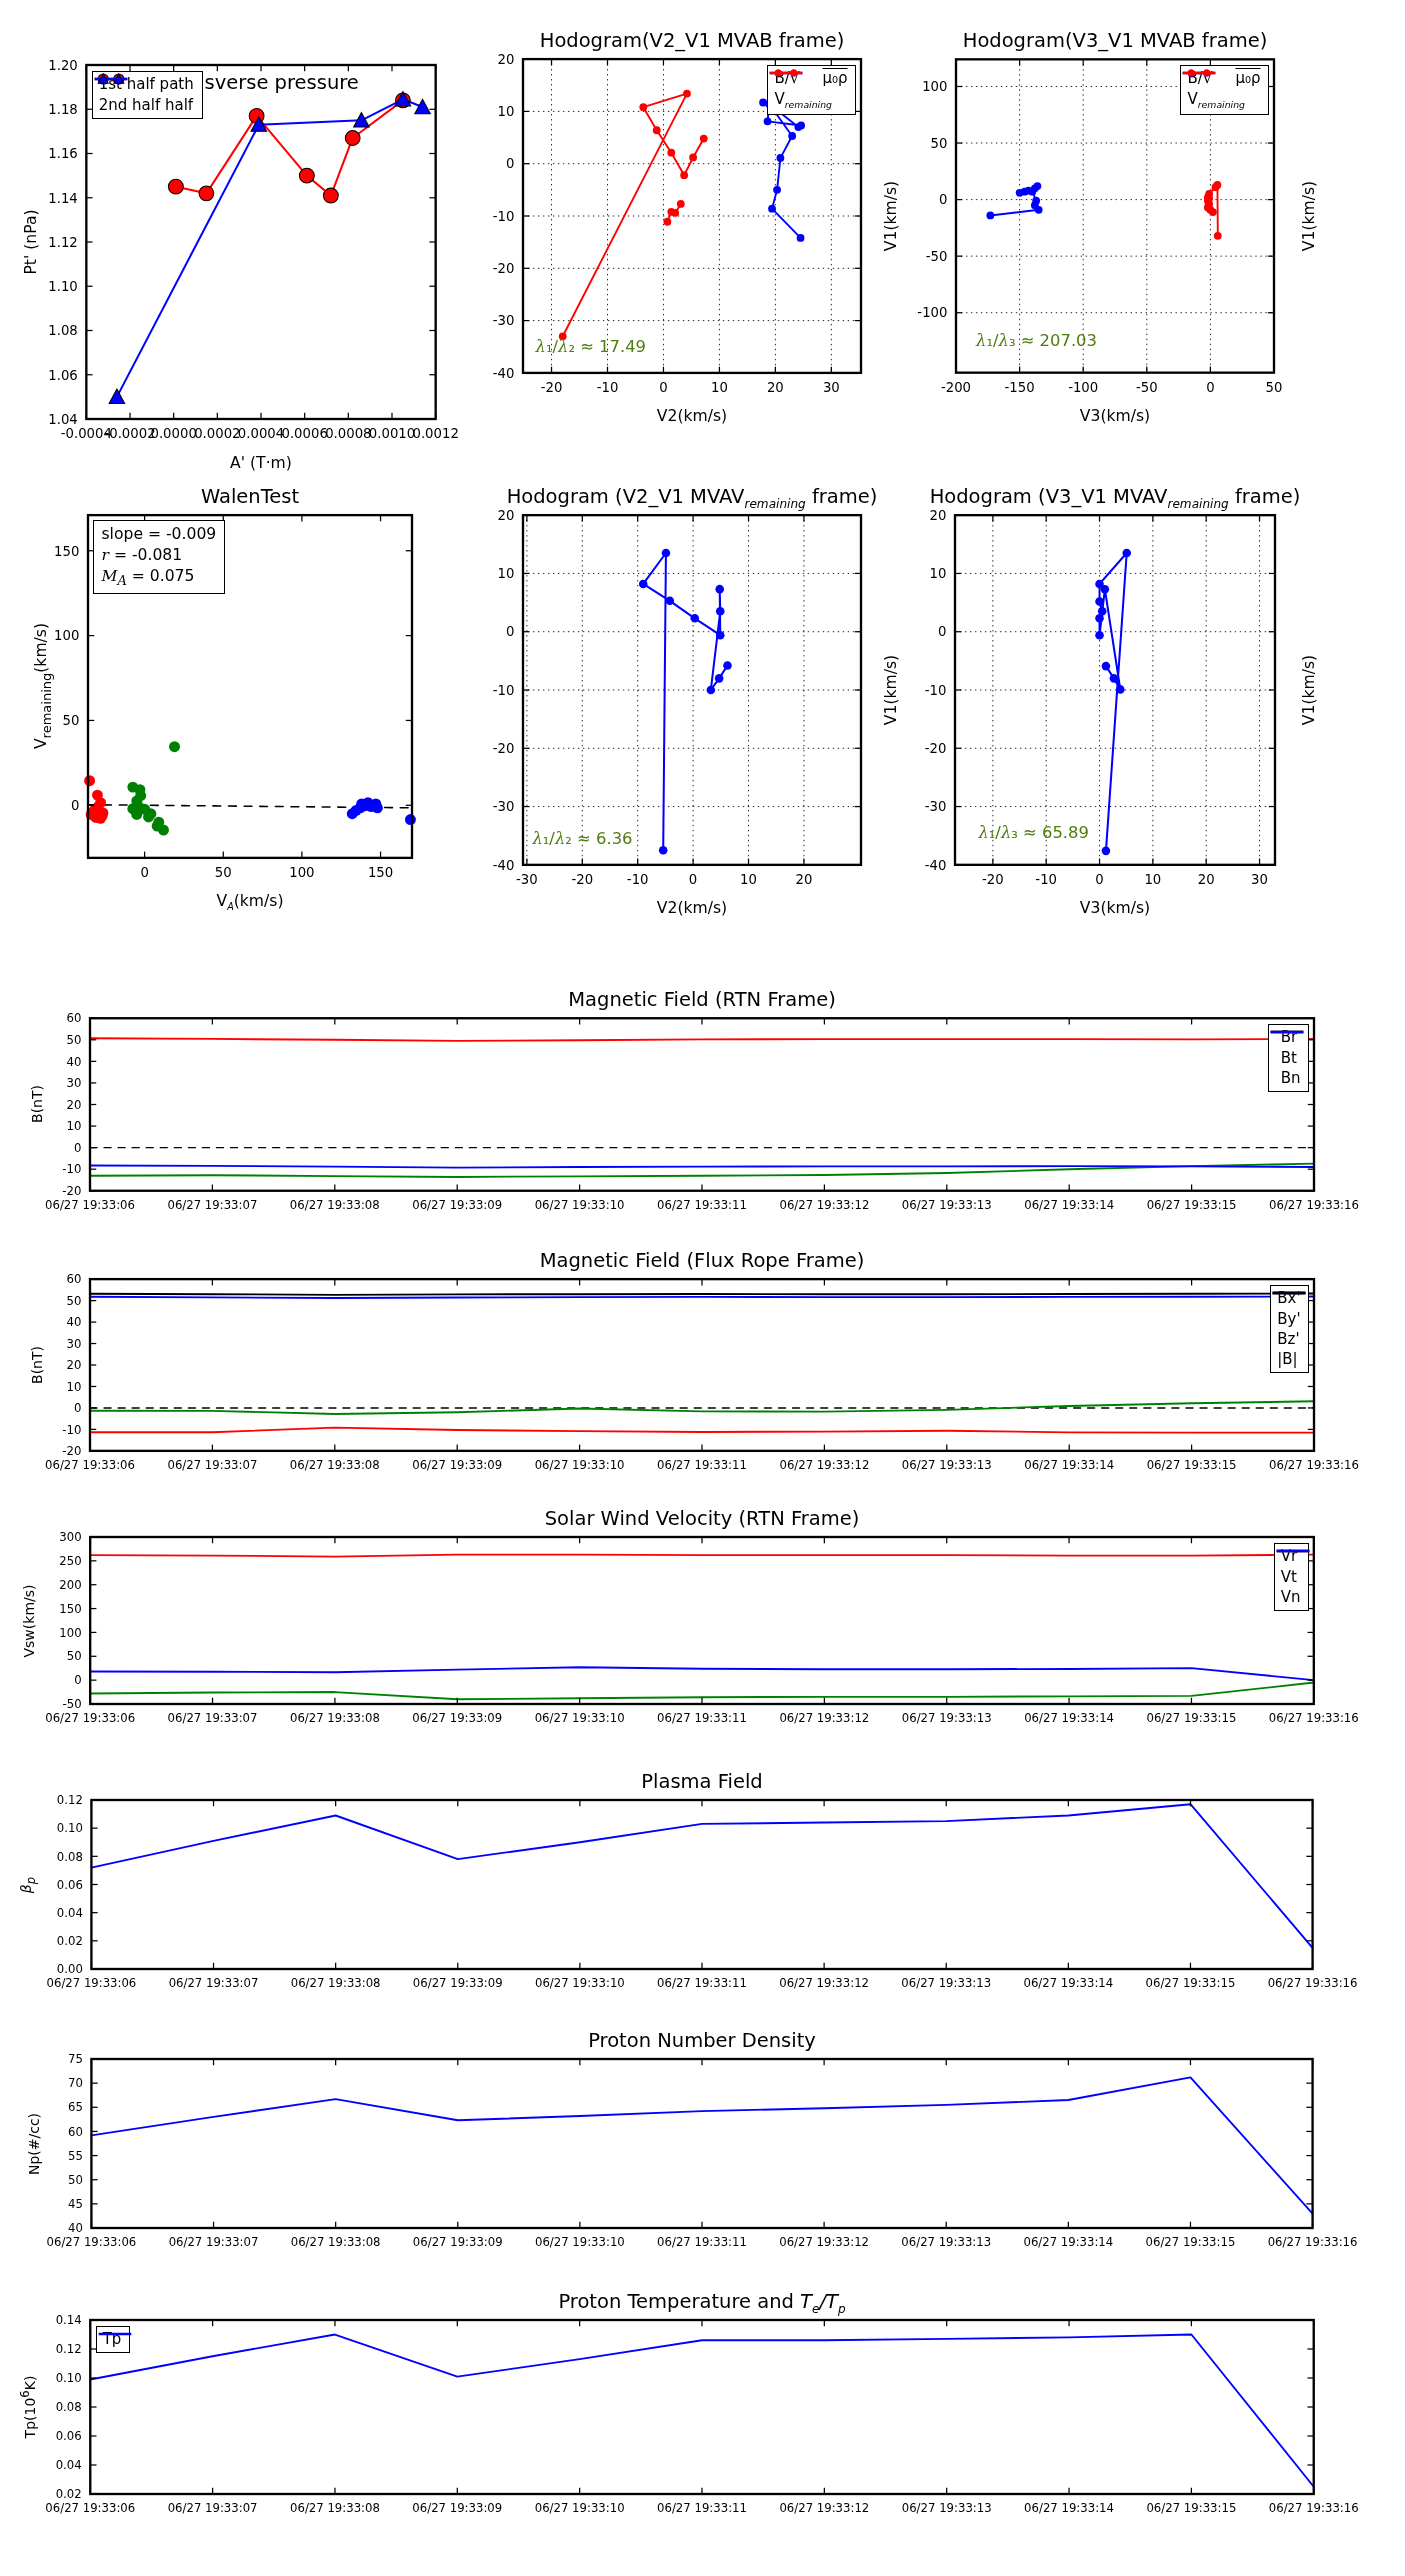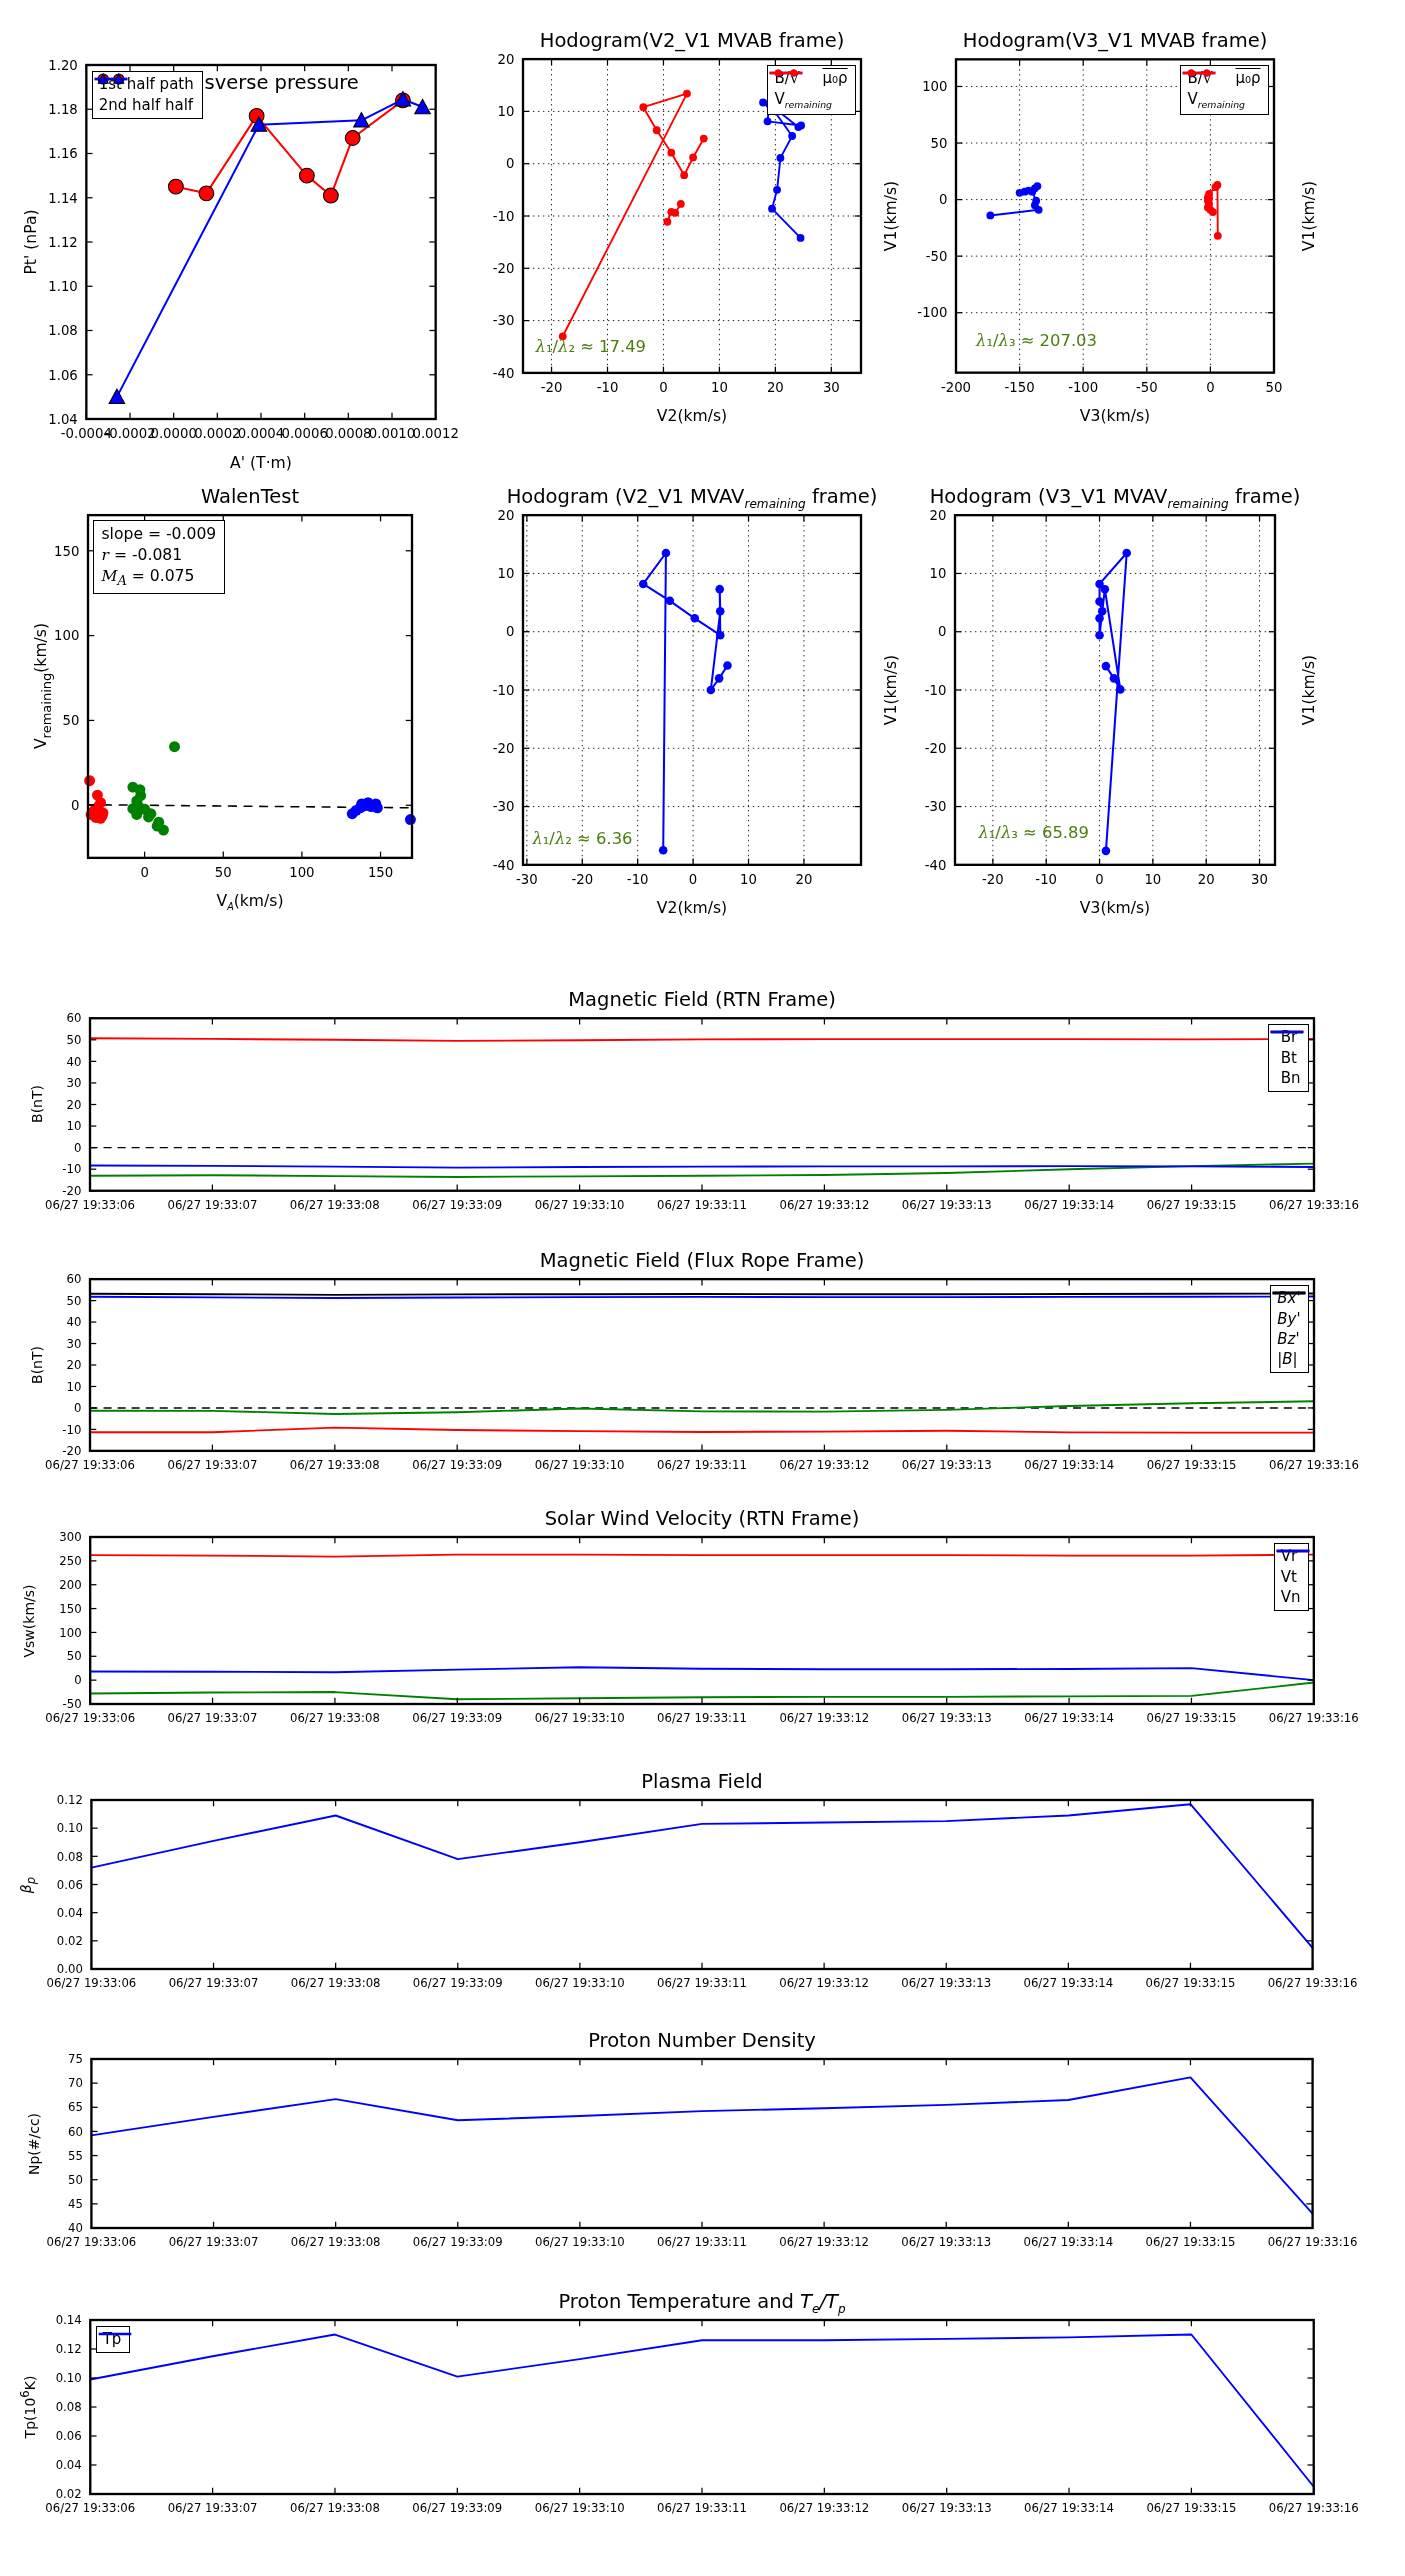--- a/index.html
+++ b/index.html
@@ -693,21 +693,21 @@
         <text x="-11" y="60.4" text-anchor="end" font-size="15" fill="#000">40</text>
         <text x="-11" y="87.9" text-anchor="end" font-size="15" fill="#000">30</text>
         <text x="-11" y="115.4" text-anchor="end" font-size="15" fill="#000">20</text>
         <text x="-11" y="142.9" text-anchor="end" font-size="15" fill="#000">10</text>
         <text x="-11" y="170.4" text-anchor="end" font-size="15" fill="#000">0</text>
         <text x="-11" y="197.9" text-anchor="end" font-size="15" fill="#000">-10</text>
         <text x="-11" y="225.4" text-anchor="end" font-size="15" fill="#000">-20</text>
       </svg>
       <div class="chart-title" style="top: -30px;">Magnetic Field (Flux Rope Frame)</div>
       <div class="ylabel-wrap" style="left: -53px; top: 86px;"><span style="font-size: 14px;">B(nT)</span></div>
-      <div class="legend" style="right: 4.7px; top: 5.5px; font-style: italic;">
+      <div class="legend" style="right: 4.7px; top: 5.5px;">
         <div class="legend-item">
           <svg width="36" height="14" viewBox="0 0 46 18">
             <line x1="2" y1="9" x2="44" y2="9" stroke="#ff0000" stroke-width="3"></line>
           </svg>
           <span>Bx'</span>
         </div>
         <div class="legend-item">
           <svg width="36" height="14" viewBox="0 0 46 18">
             <line x1="2" y1="9" x2="44" y2="9" stroke="#008000" stroke-width="3"></line>
           </svg>

